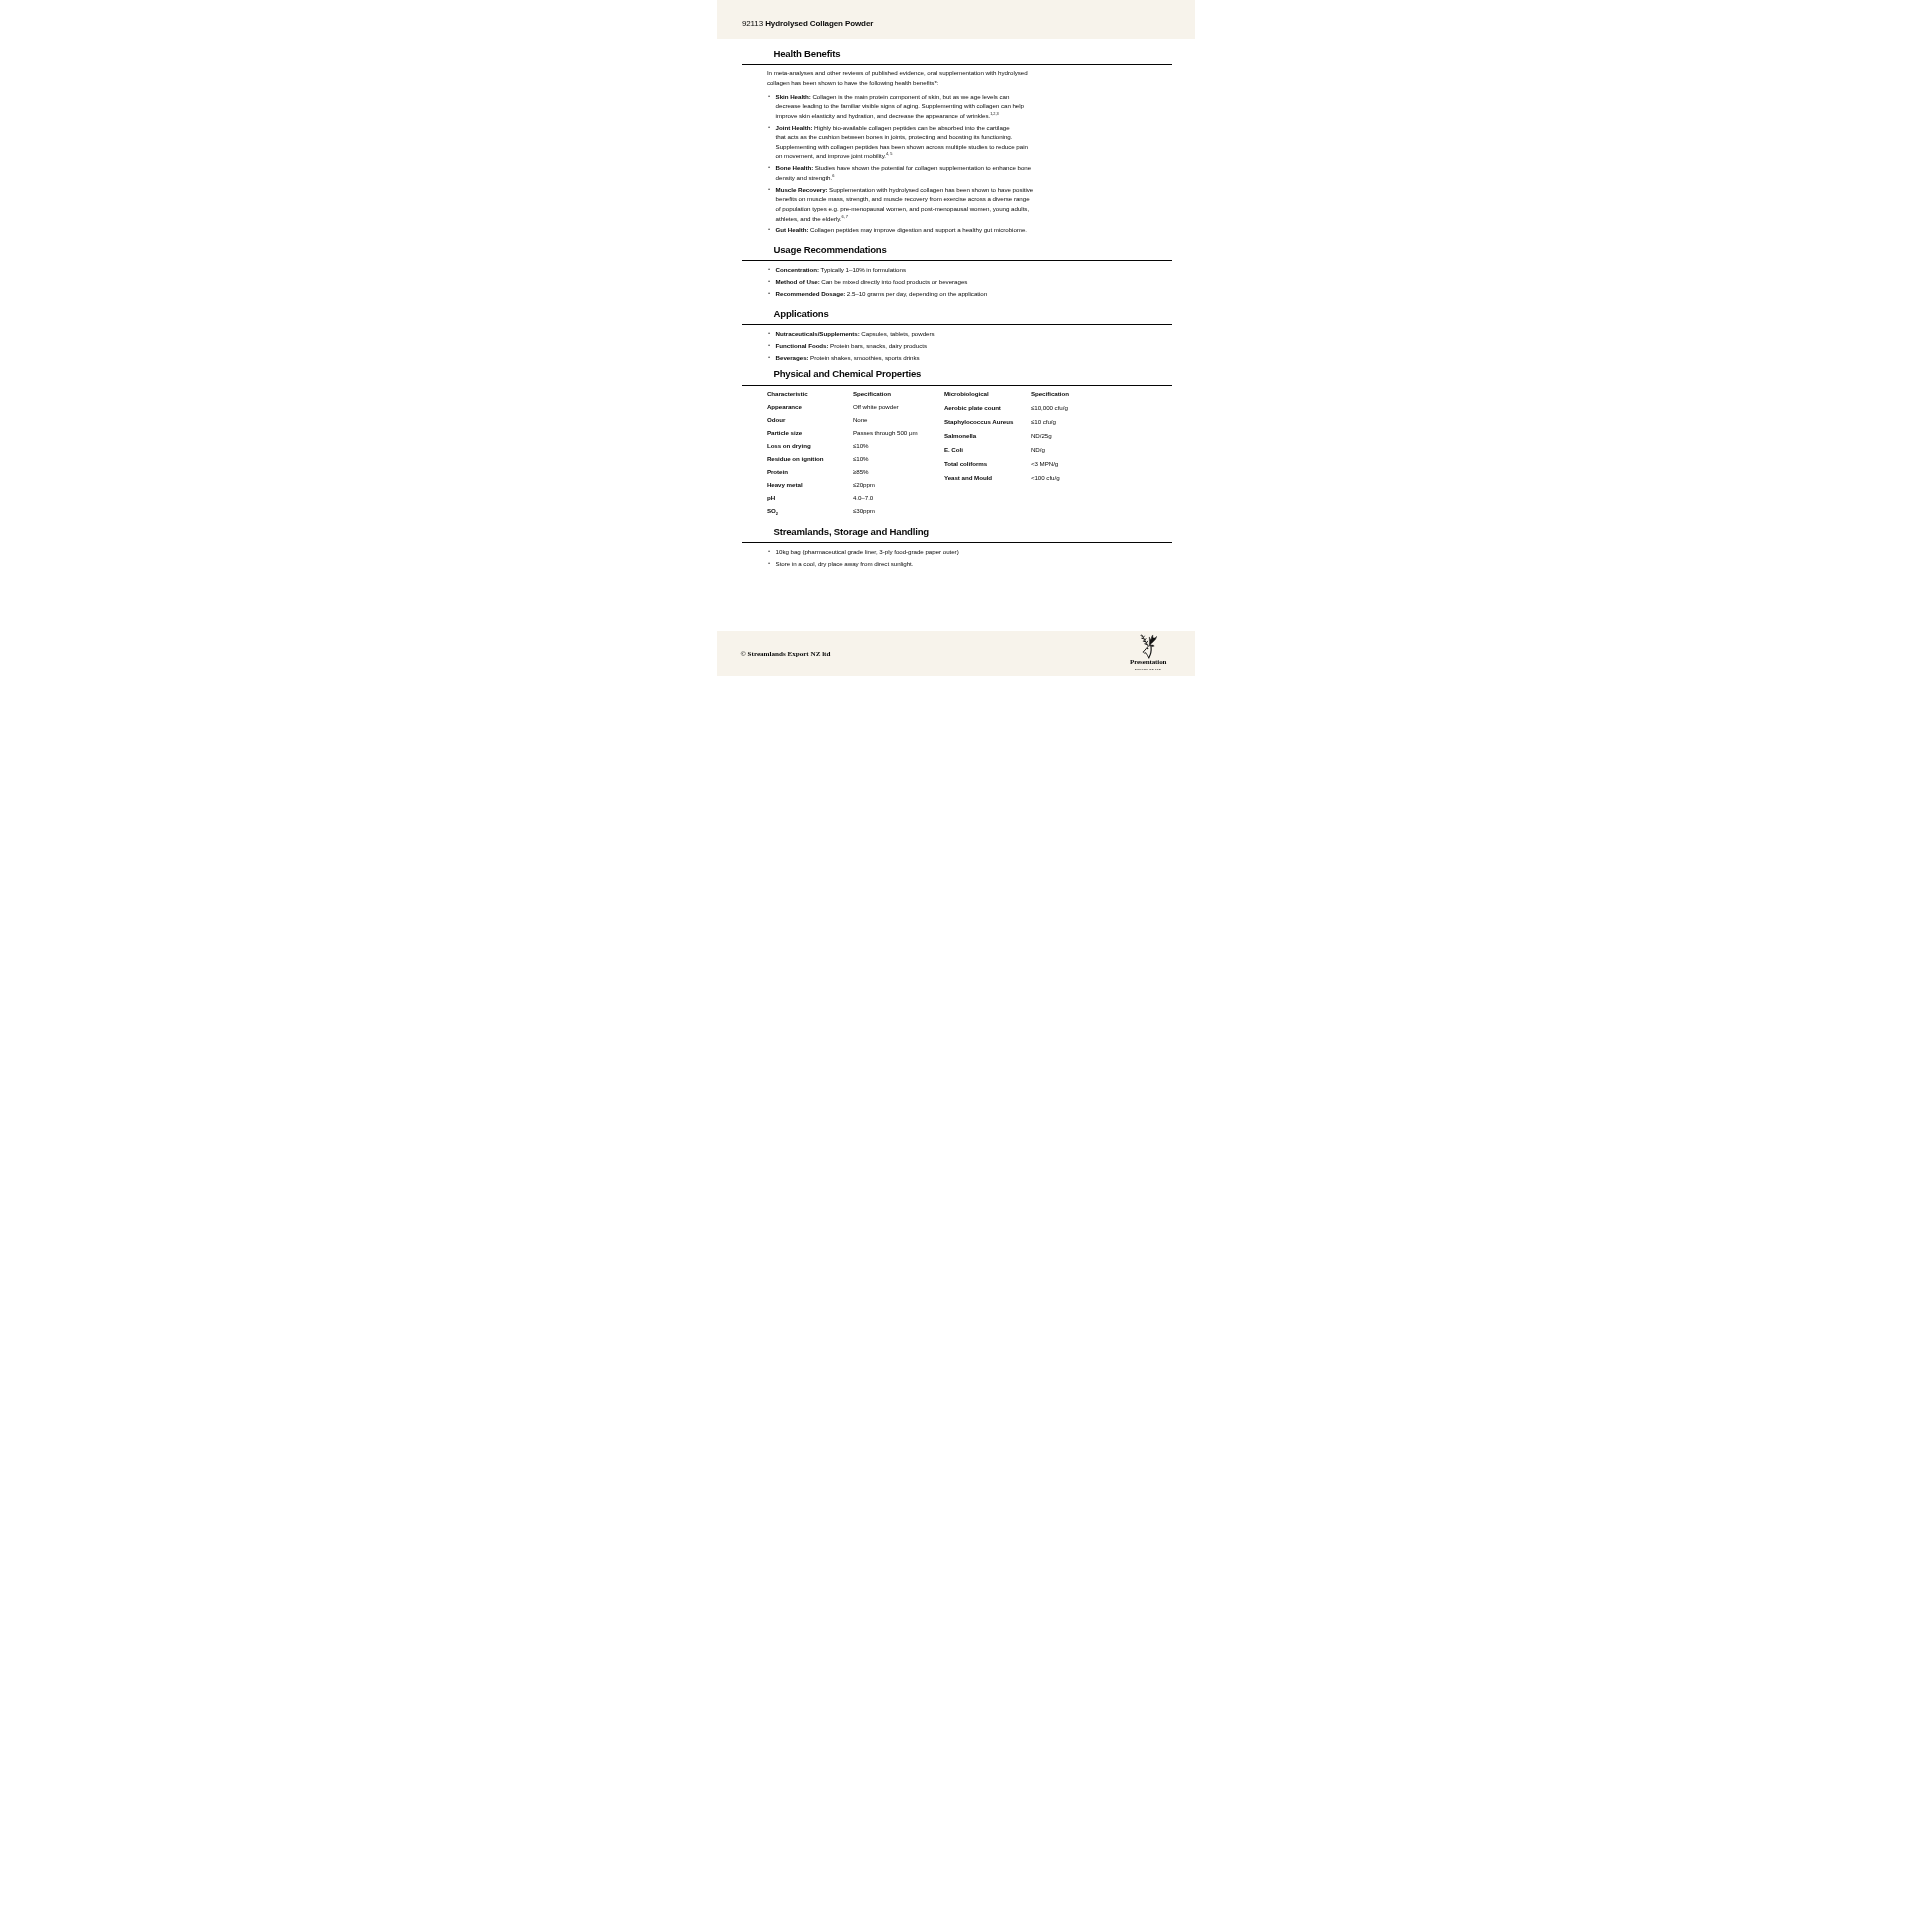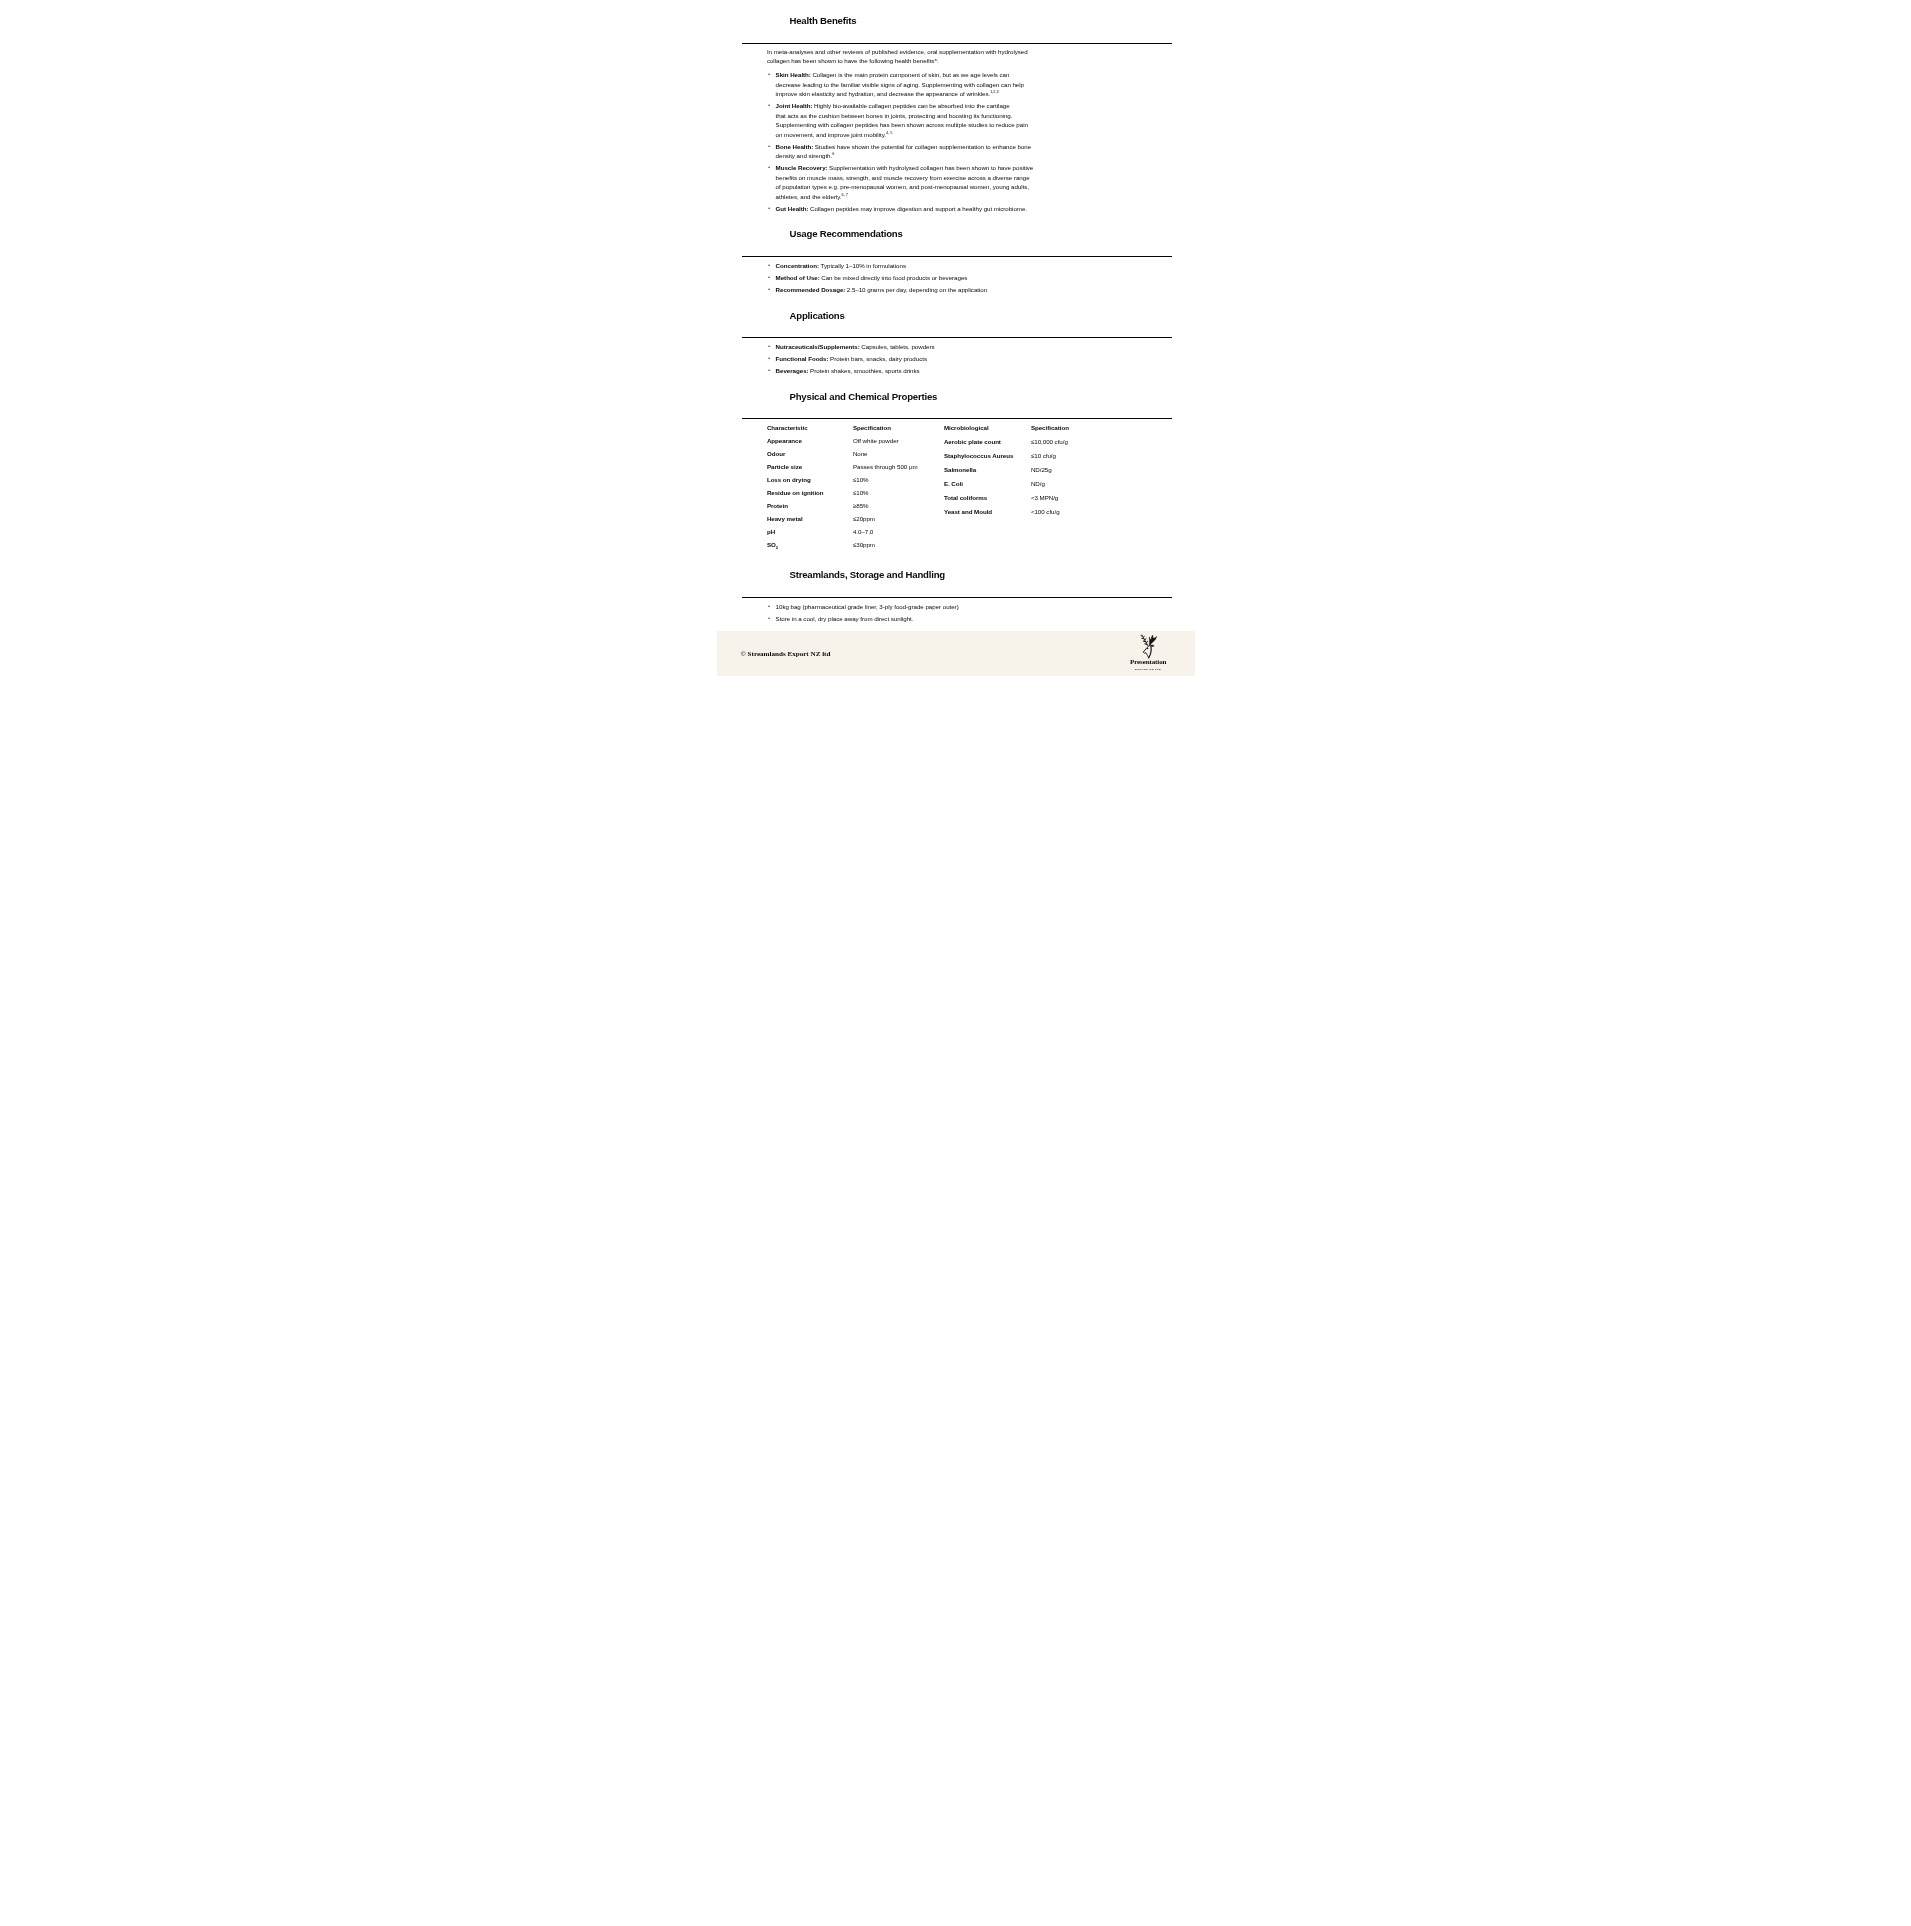--- a/index.html
+++ b/index.html
@@ -14,21 +14,21 @@
   }
   
   .band{background:#F7F3EB;}
   .hdr{height:39px;box-sizing:border-box;padding:18.5px 0 0 25.4px;}
   .title{font-size:8px;line-height:9.2px;letter-spacing:-0.1px;}
   .title .code{font-weight:400;}
   .title strong{font-weight:700;}
 
   .content{padding:0 23px 0 25px;}
   .sec h2{
-    margin:16px;font-size:9.6px;line-height:10.8px;font-weight:700;letter-spacing:-0.2px;padding-left:32px;
+    margin:0;font-size:9.6px;line-height:10.8px;font-weight:700;letter-spacing:-0.2px;padding-left:32px;
   }
   .rule{height:1px;background:#050505;margin-top:4.6px;}
   .s1{margin-top:10px;}
   .s2{margin-top:10px;}
   .s3{margin-top:10px;}
   .s4{margin-top:7px;}
   .s5{margin-top:6.2px;}
 
   .intro{
     margin:3.1px 0 0 25.4px;max-width:308px;
@@ -65,20 +65,26 @@
     font-family:"Liberation Serif","DejaVu Serif",serif;
     font-weight:700;font-size:7px;line-height:7.7px;letter-spacing:-0.1px;margin-top:0.4px;
   }
   .logosub{font-size:2.5px;font-weight:700;letter-spacing:0.5px;margin-top:1.2px;}
 </style>
 </head>
 <body>
 
 <div class="page">
 
+  <header class="band hdr">
+    <div class="title">
+      <span class="code">92113</span>
+      <strong>Hydrolysed Collagen Powder</strong>
+    </div>
+  </header>
 
   <main class="content">
 
     <section class="sec s1">
       <h2>Health Benefits</h2>
       <div class="rule"></div>
       <p class="intro">In meta-analyses and other reviews of published evidence, oral supplementation with hydrolysed
 collagen has been shown to have the following health benefits*:</p>
       <ul class="blist">
           <li class="bi">

